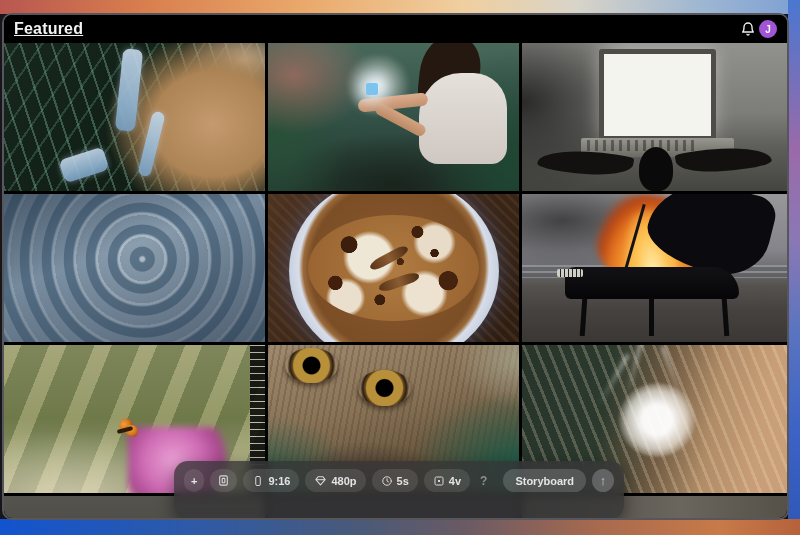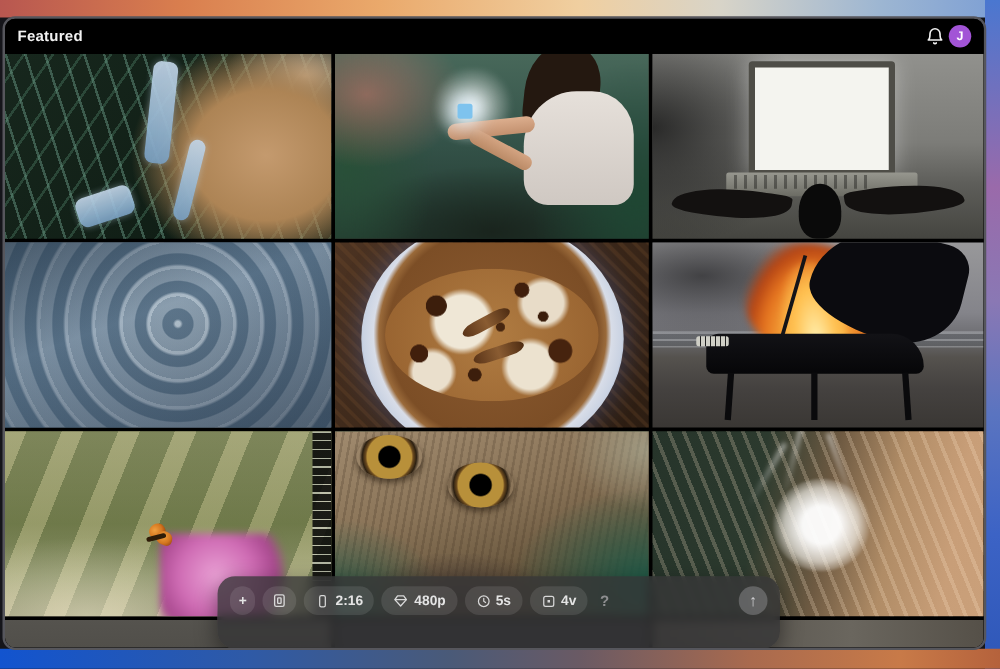--- a/index.html
+++ b/index.html
@@ -12,21 +12,21 @@
   .wp-right { position:absolute; right:0; top:0; width:12px; height:535px;
     background:linear-gradient(180deg,#4a77d0 0%,#9a6aaa 28%,#8a78b4 45%,#5a74c0 62%,#3c63c5 80%,#2e57b8 100%); }
   .wp-bottom { position:absolute; left:0; bottom:0; width:800px; height:16px;
     background:linear-gradient(90deg,#1254cf 0%,#2f5aa6 25%,#4a5a78 45%,#6a5a64 58%,#a96a4e 75%,#c87a48 90%,#b5623c 100%); }
 
   
   .window { position:absolute; left:2px; top:13px; right:11px; bottom:15px;
     background:#000; border:2px solid #56565c; border-radius:10px; overflow:hidden; }
 
   .header { height:28px; display:flex; align-items:center; padding:0 10px; background:#000; position:relative; z-index:3; }
-  .header .title { color:#f2f2f2; font-size:12px; font-weight:bold; letter-spacing:.2px; }
+  .header .title { color:#f2f2f2; font-size:16px; font-weight:bold; letter-spacing:.2px;text-decoration:underline; }
   .header .spacer { flex:1; }
   .icon-btn { width:22px; height:22px; display:flex; align-items:center; justify-content:center; margin-left:10px; }
   .avatar { width:18px; height:18px; border-radius:50%; background:#a254d6; color:#fff;
     font-size:10px; font-weight:bold; display:flex; align-items:center; justify-content:center; }
 
   
   .grid { position:absolute; left:0; right:0; top:28px; bottom:0; display:grid;
     grid-template-columns:1fr .965fr 1.015fr; grid-template-rows:148px 148px 148px 148px;
     gap:3px; background:#000; overflow:hidden; }
   .tile { position:relative; overflow:hidden; background:#111; }
@@ -308,21 +308,21 @@
       <span class="pill icon-only">
         <svg class="ic" width="13" height="13" viewBox="0 0 24 24" fill="none" stroke="#d8d8d8" stroke-width="2">
           <rect x="5" y="3.5" width="14" height="17" rx="2.5"></rect>
             <rect x="9.5" y="8" width="5" height="8" rx="1"></rect>
         </svg>
       </span>
       <span class="pill">
         <svg class="ic" width="12" height="12" viewBox="0 0 24 24" fill="none" stroke="#d8d8d8" stroke-width="2">
           <rect x="7.5" y="3" width="9" height="18" rx="2.5"></rect>
         </svg>
-        <span>2:16</span>
+        <span>9:16</span>
       </span>
       <span class="pill">
         <svg class="ic" width="13" height="13" viewBox="0 0 24 24" fill="none" stroke="#d8d8d8" stroke-width="2" stroke-linejoin="round">
           <path d="M7.5 5h9l4 5.5L12 20 3.5 10.5z"></path>
             <path d="M3.5 10.5h17"></path>
         </svg>
         <span>480p</span>
       </span>
       <span class="pill">
         <svg class="ic" width="12" height="12" viewBox="0 0 24 24" fill="none" stroke="#d8d8d8" stroke-width="2" stroke-linecap="round">
@@ -333,19 +333,20 @@
       </span>
       <span class="pill">
         <svg class="ic" width="12" height="12" viewBox="0 0 24 24" fill="none" stroke="#d8d8d8" stroke-width="2">
           <rect x="4" y="4" width="16" height="16" rx="3"></rect>
             <rect x="10" y="10" width="4" height="4" fill="#d8d8d8" stroke="none"></rect>
         </svg>
         <span>4v</span>
       </span>
       <span class="help">?</span>
       <span class="ctrl-spacer"></span>
+      <span class="pill storyboard">Storyboard</span>
       <span class="submit">
         <span>↑</span>
       </span>
     </div>
   </div>
 
 </div>
 
 </body></html>

